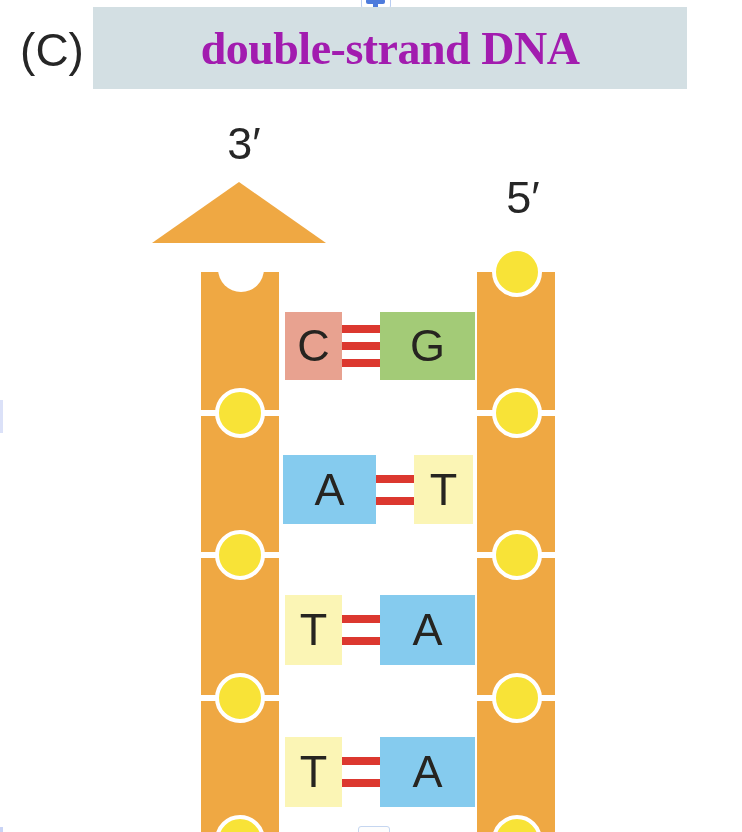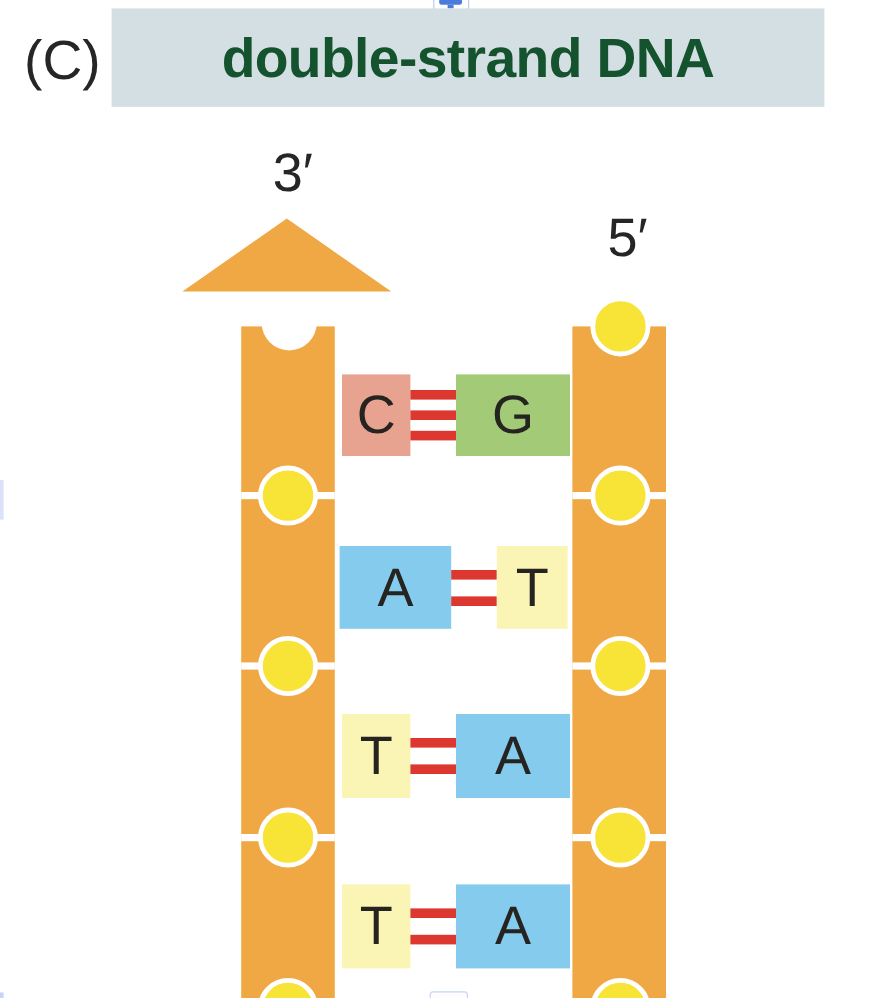--- a/index.html
+++ b/index.html
@@ -10,21 +10,21 @@
   
   .panel-label{
     position:absolute;left:10px;top:20px;width:84px;height:60px;
     font-size:46px;font-weight:500;color:#262626;text-align:center;line-height:60px;
   }
   .title-box{
     position:absolute;left:93px;top:7px;width:594px;height:82px;
     background:#d3dfe3;display:flex;align-items:center;justify-content:center;
   }
   .title-text{
-    font-size:46px;font-weight:600;color:#14532d;letter-spacing:-0.5px;
+    font-size:46px;font-weight:600;color:#a21caf;letter-spacing:-0.5px;font-family:Liberation Serif, serif;
   }
   
   .handle-top{
     position:absolute;left:361px;top:-9px;width:30px;height:18px;
     background:#ffffff;border:1.5px solid #b9cdf2;border-radius:3px;box-sizing:border-box;
   }
   .handle-top .bar{position:absolute;left:4px;top:7px;width:19px;height:5px;border-radius:2px;background:#4d7bdc;}
   .handle-top .nub{position:absolute;left:11px;top:12px;width:5px;height:3px;background:#4d7bdc;}
   .handle-bottom{
     position:absolute;left:358px;top:826px;width:32px;height:12px;

